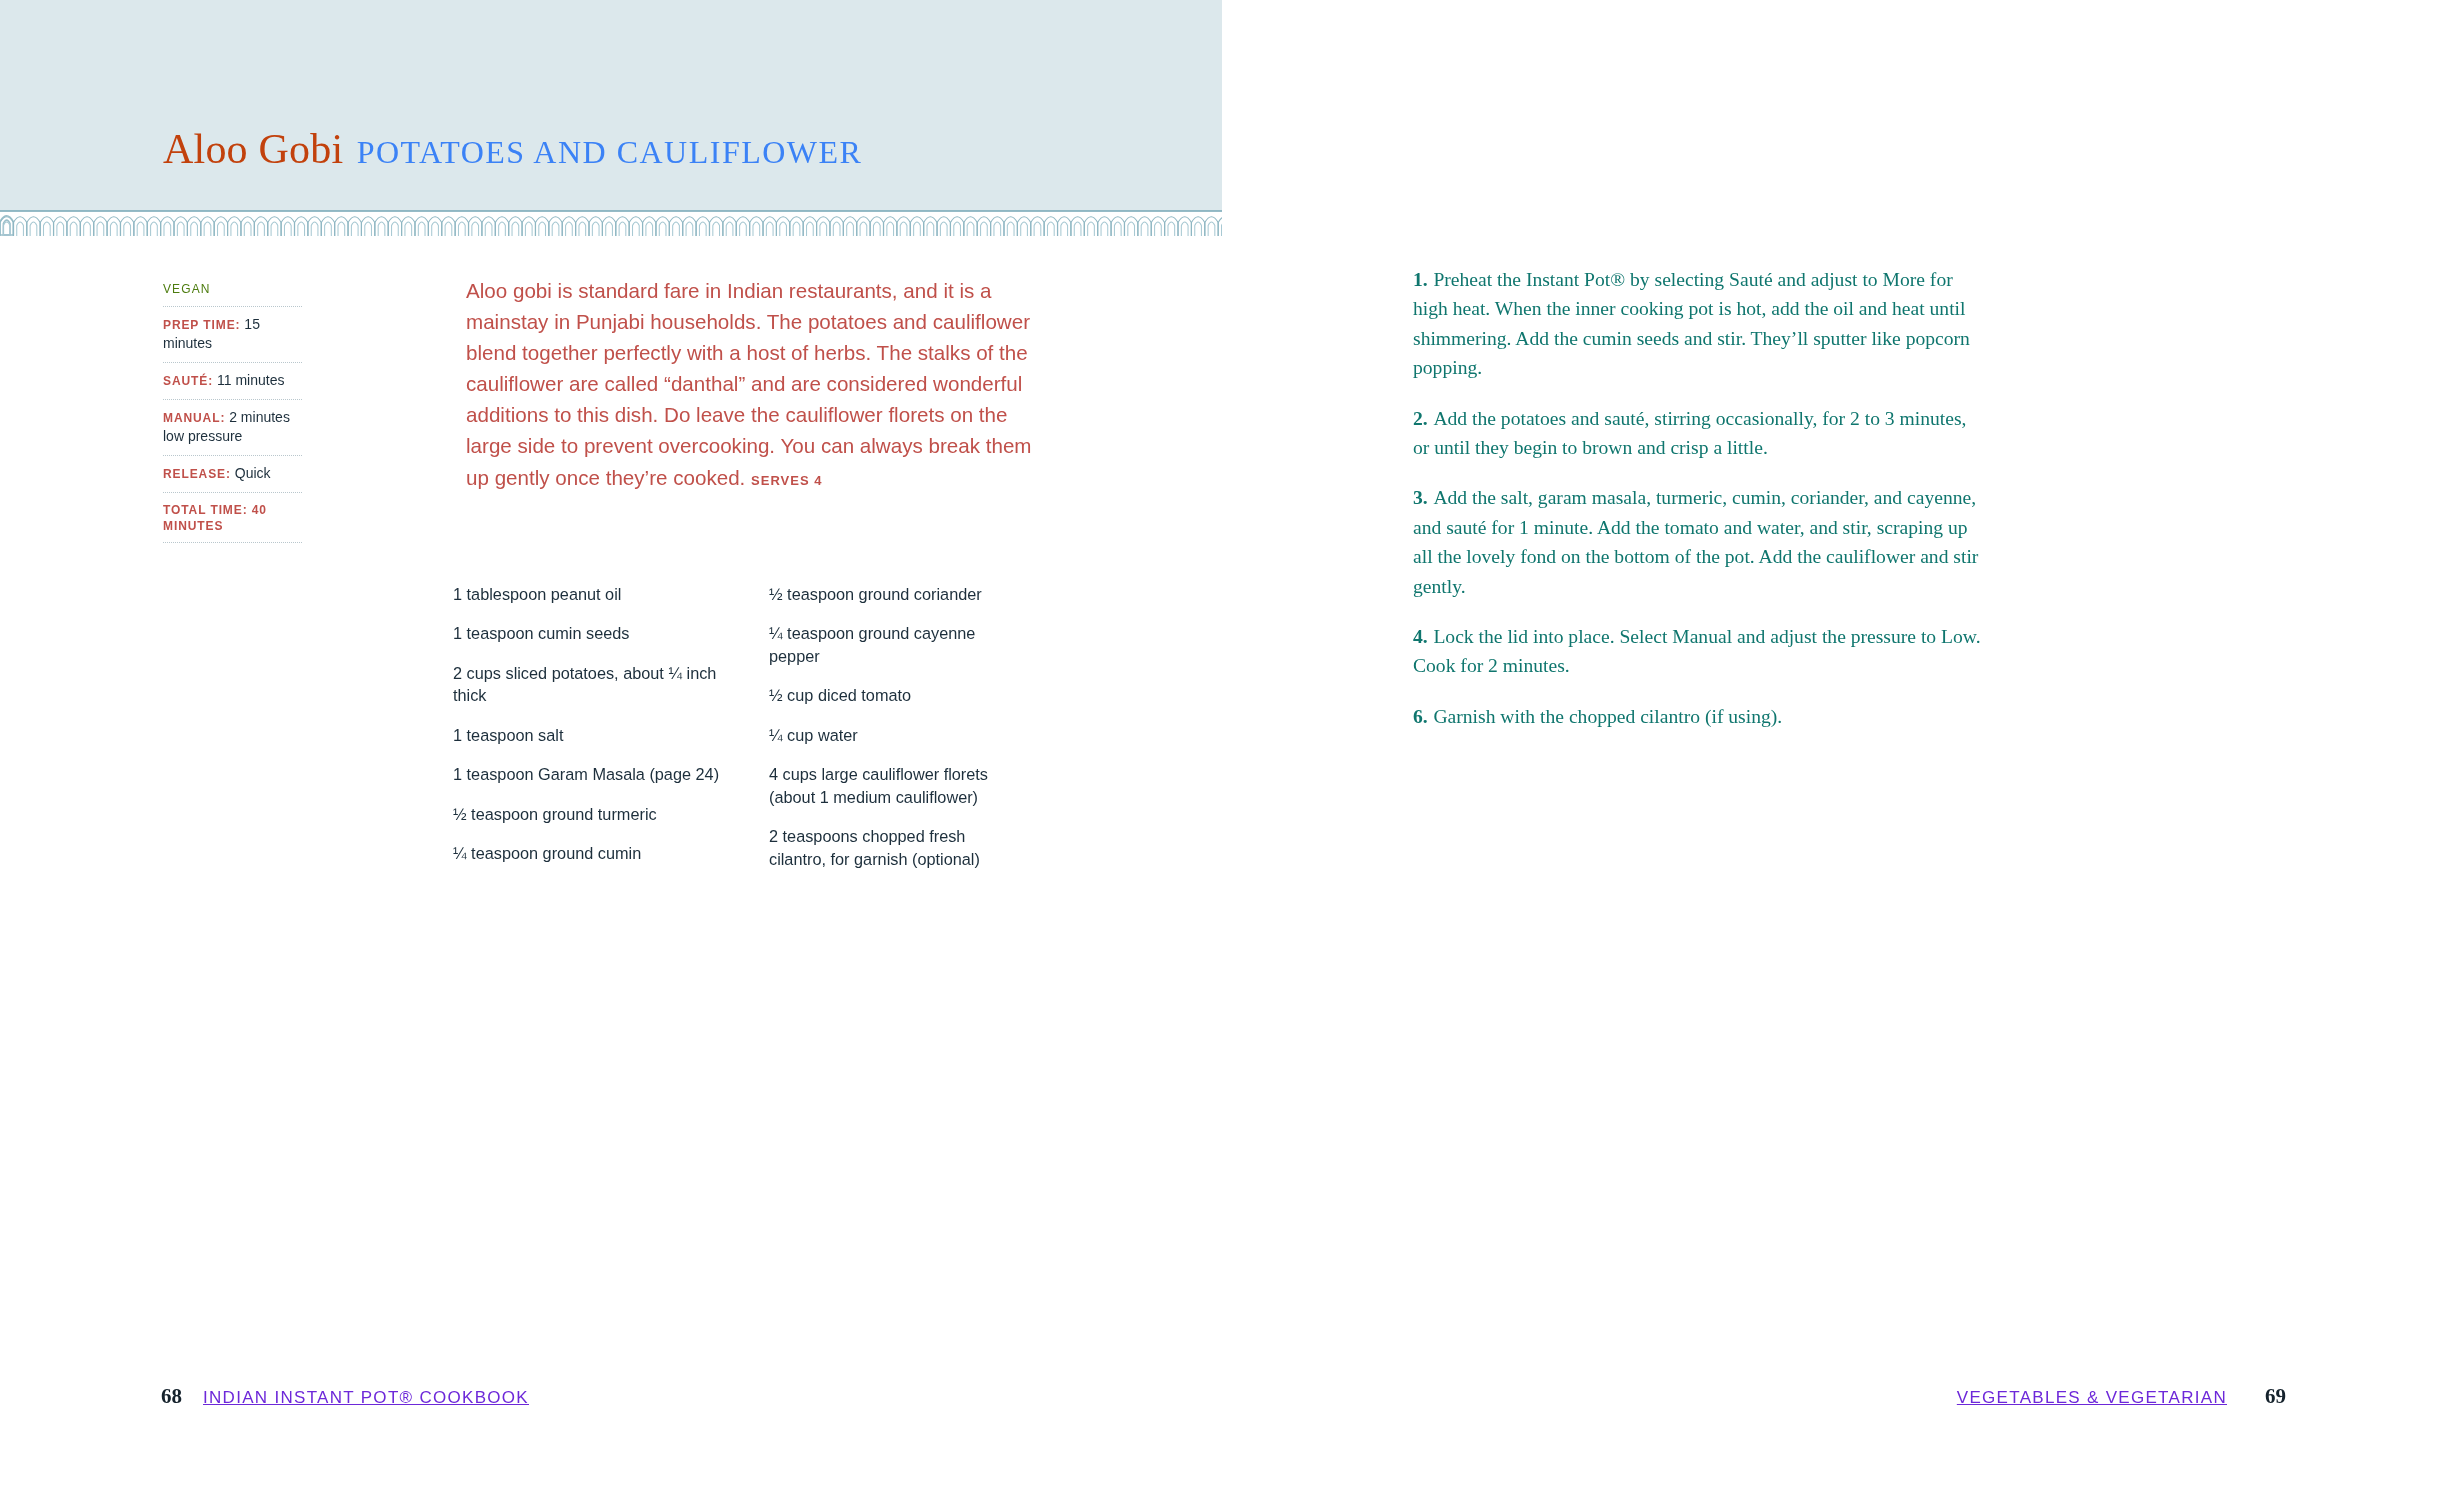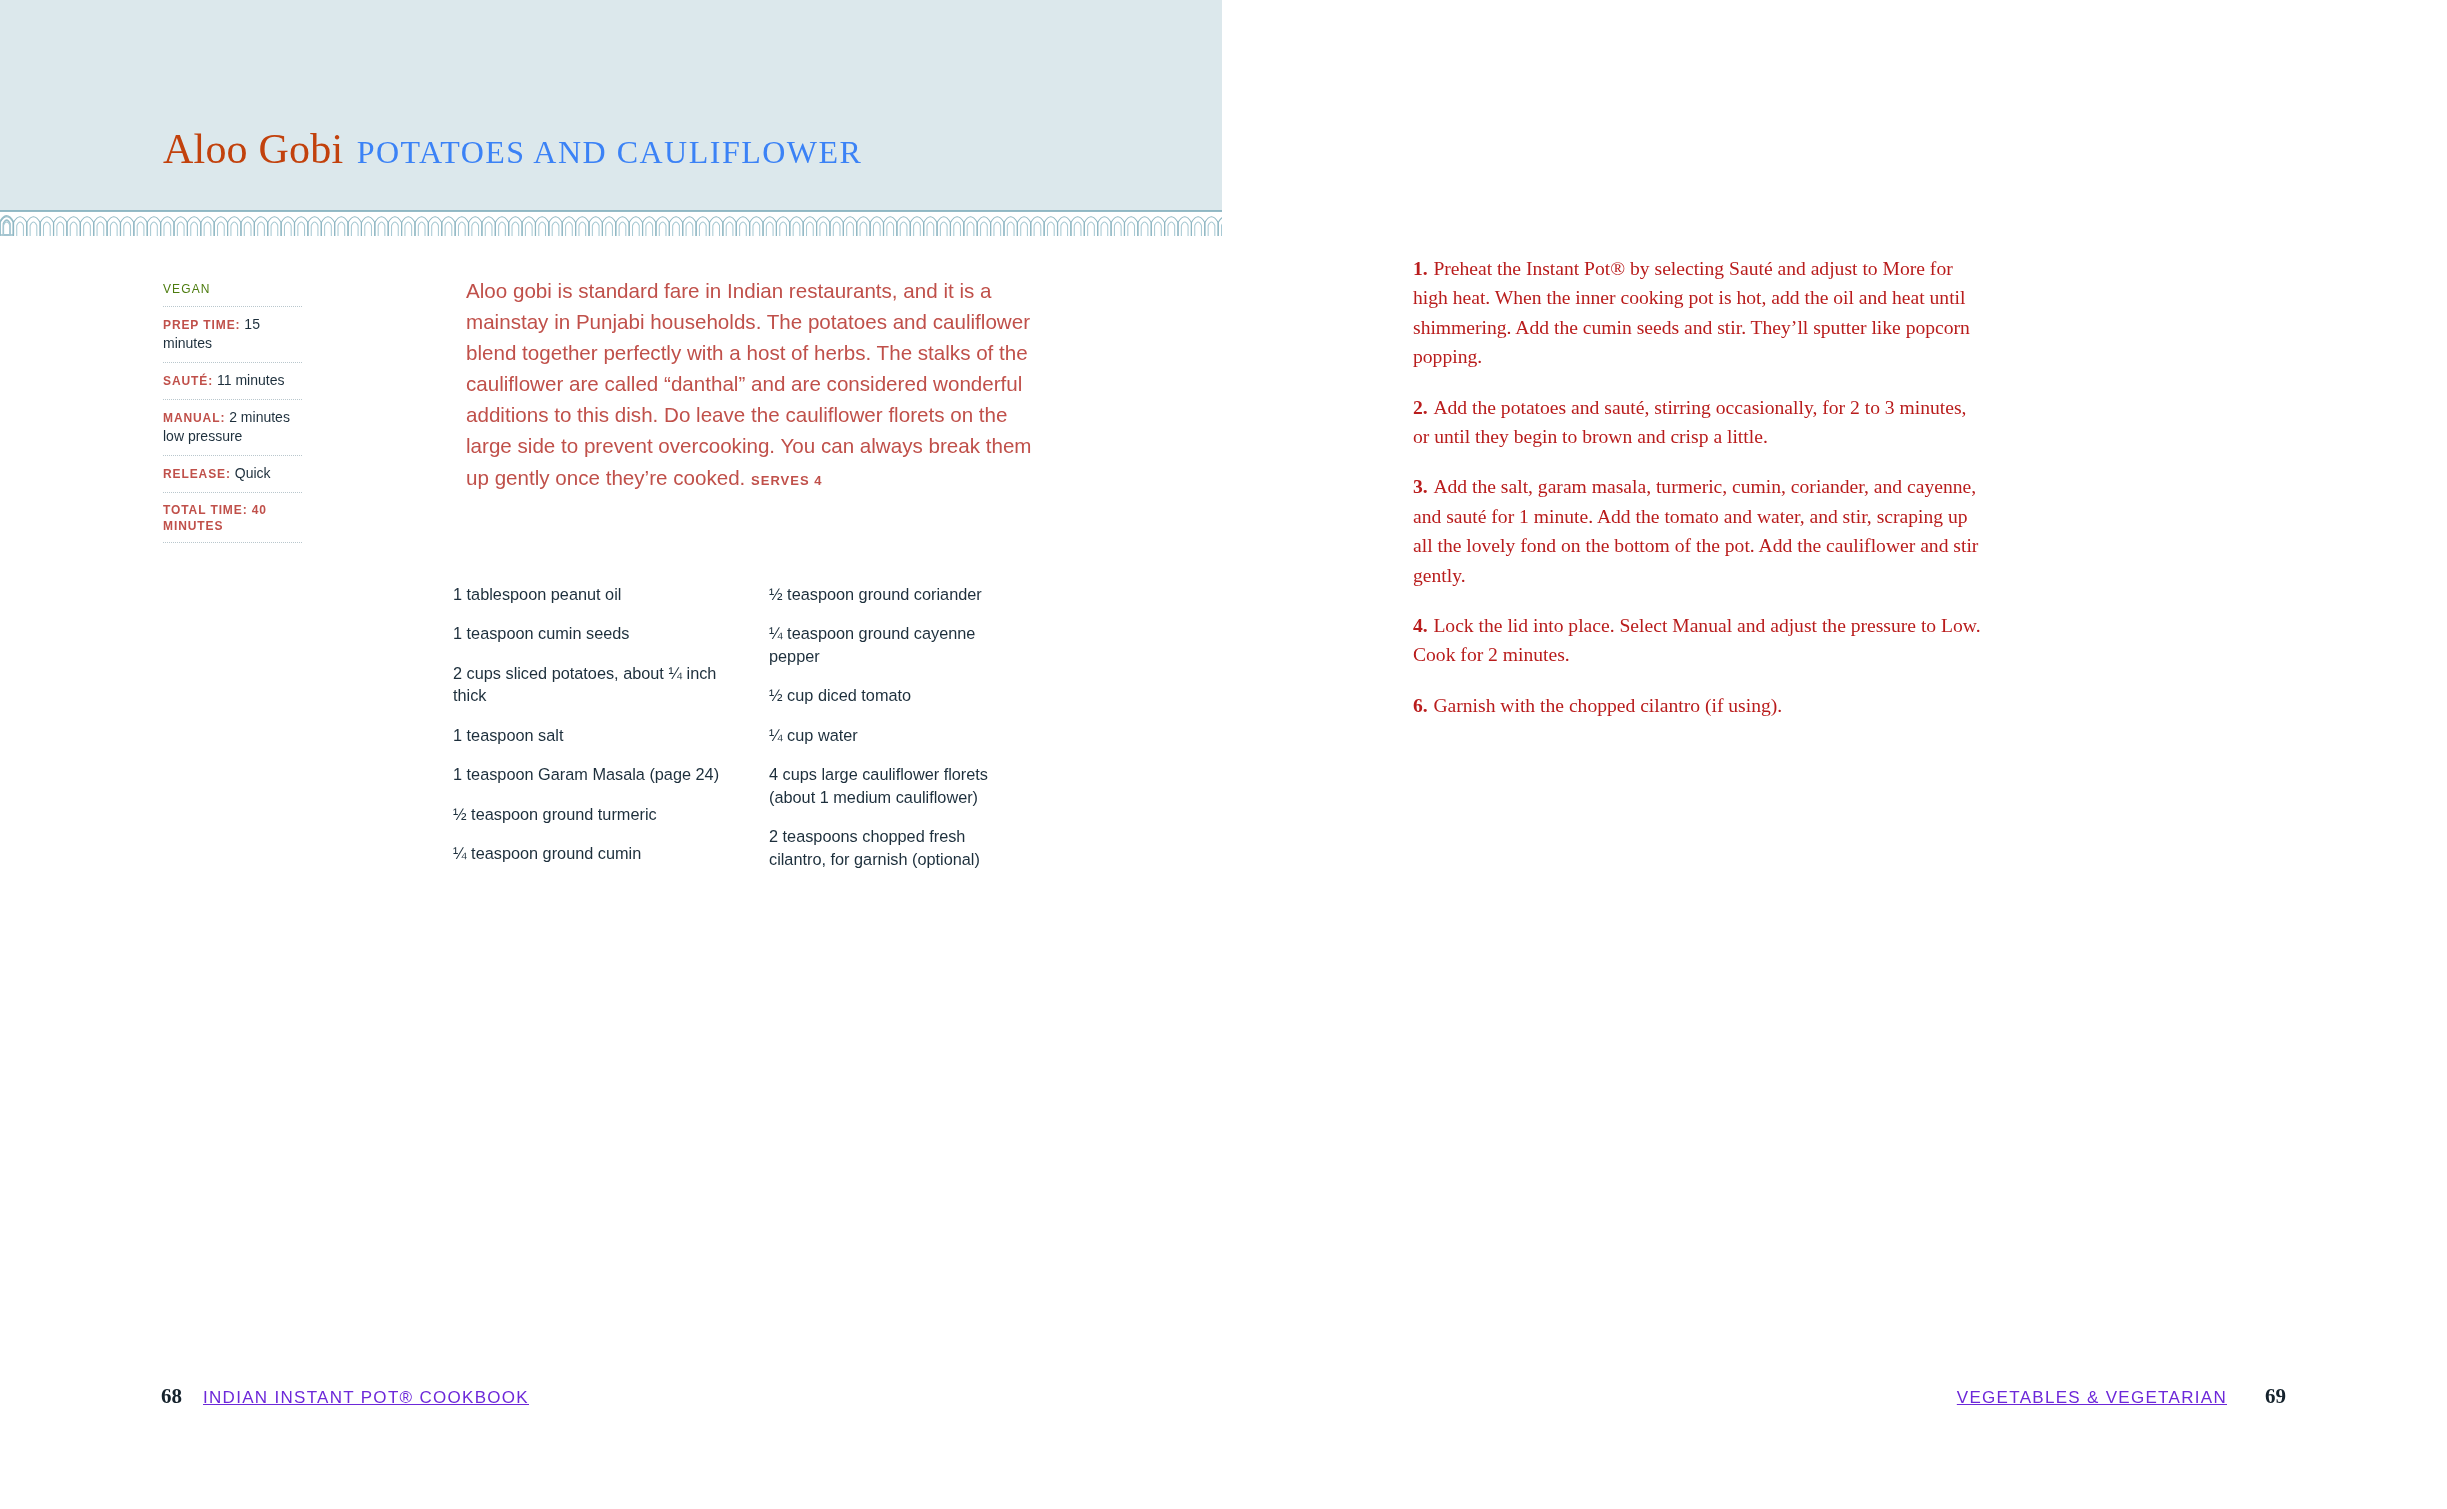--- a/index.html
+++ b/index.html
@@ -117,26 +117,26 @@
     color: #1d2f3c;
   }
   .ing-col.left { left: 453px; width: 268px; }
   .ing-col.right { left: 769px; width: 249px; }
   .ing-item { margin-bottom: 17px; }
 
   
   .steps {
     position: absolute;
     left: 1413px;
-    top: 254px;
+    top: 265px;
     width: 574px;
     font-family: "Liberation Serif", serif;
     font-size: 19.6px;
     line-height: 1.5;
-    color: #b91c1c;
+    color: #0f766e;
   }
   .step { margin-bottom: 21px; }
   .step-num {
     font-weight: bold;
     font-family: "Liberation Serif", serif;
     margin-right: 5.7px;
   }
 
   
   .footer-left {

